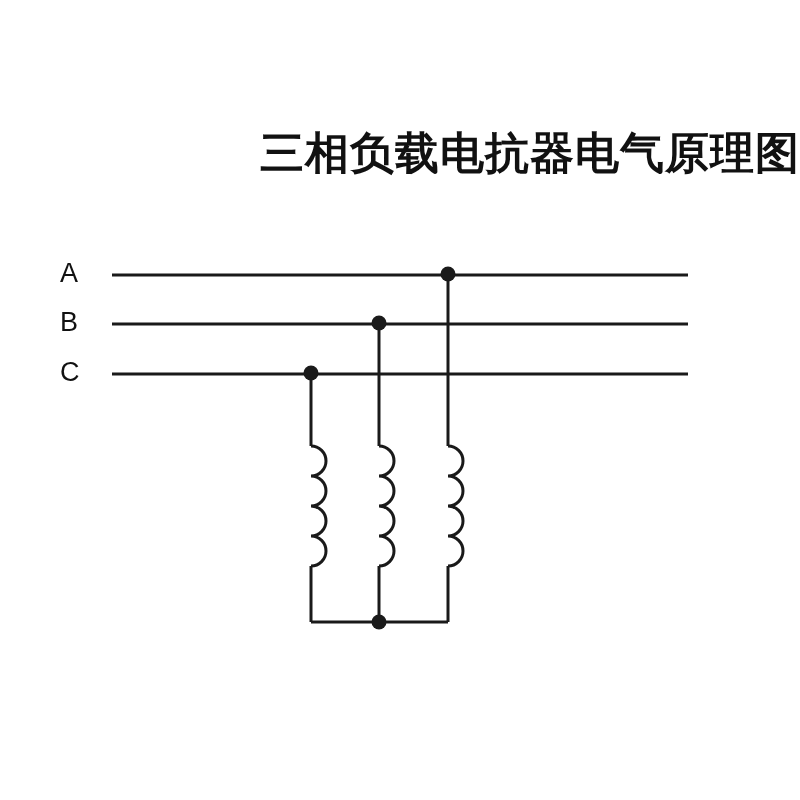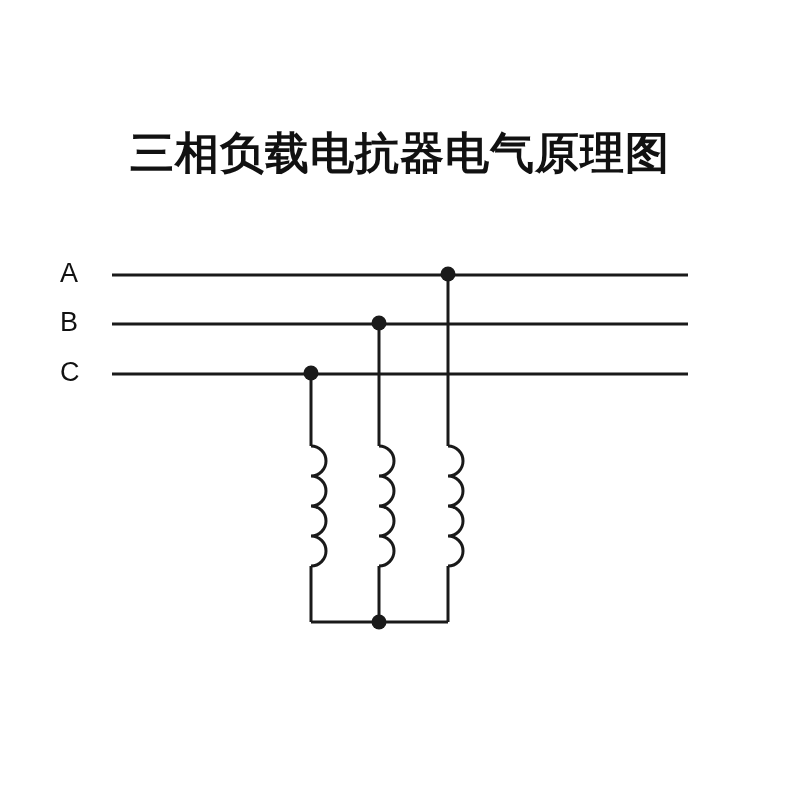--- a/index.html
+++ b/index.html
@@ -1,18 +1,18 @@
 <!DOCTYPE html>
 <html><head>
 <meta charset="utf-8">
 <style>
   html, body { margin: 0; padding: 0; background: #ffffff; }
   body { width: 800px; height: 800px; position: relative; overflow: hidden;
          font-family: "DejaVu Sans", "Liberation Sans", sans-serif; }
-  .title { position: absolute; left: 0; top: 124px; width: 800px; text-align: center;
+  .title { position: absolute; left: 0; top: 124px; width: 800px; text-align: right;
            font-size: 44px; font-weight: bold; color: #111111; letter-spacing: 1px; }
   .phase-label { position: absolute; left: 60px; width: 24px; font-size: 27px; color: #111111;
                  font-family: "Liberation Sans", "DejaVu Sans", sans-serif; }
   svg.diagram { position: absolute; left: 0; top: 0; }
 </style>
 </head>
 <body>
 
 <div class="title">三相负载电抗器电气原理图</div>
 

